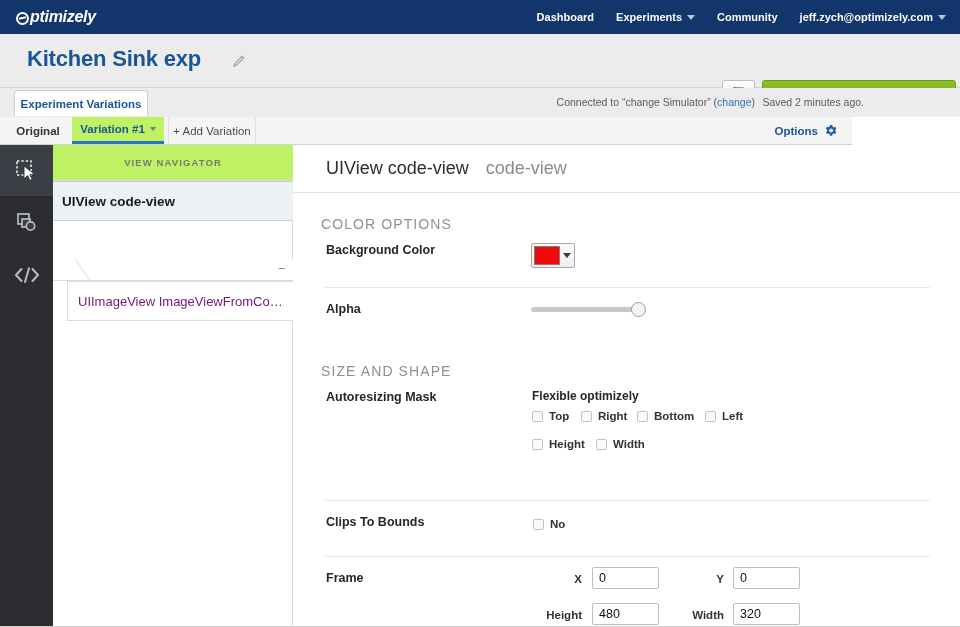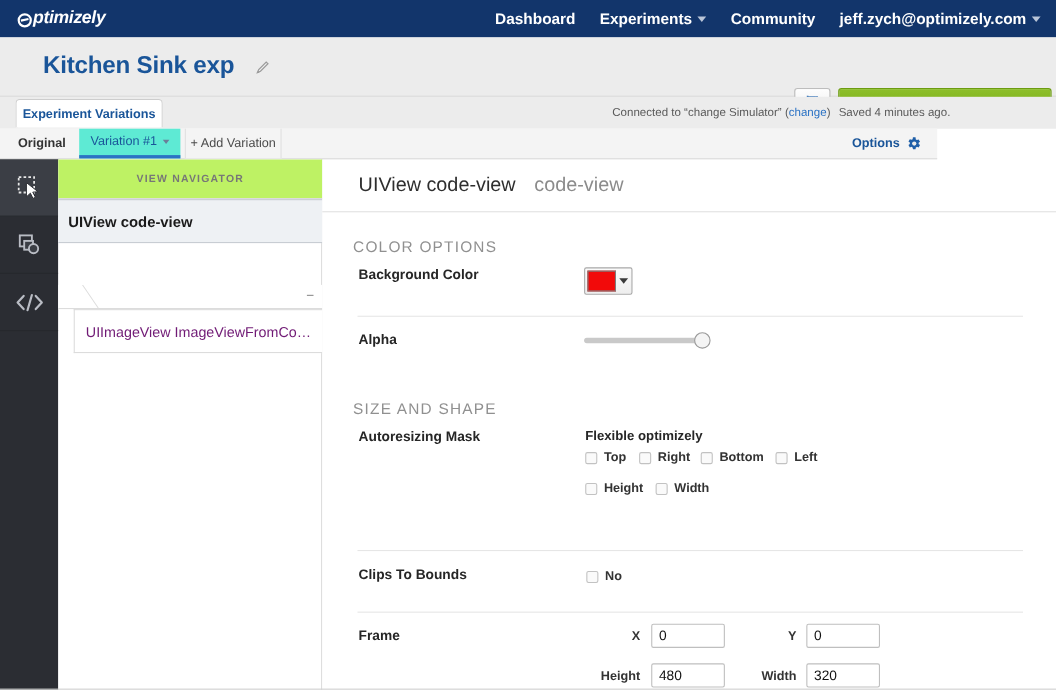--- a/index.html
+++ b/index.html
@@ -34,38 +34,38 @@
     content: ""; position: absolute;
     left: 1.2px; top: 3.4px;
     width: 7px; height: 2.4px; background: #fff;
     transform: rotate(-12deg);
   }
   #navlinks {
     margin-left: auto; margin-right: 14px;
     display: flex; align-items: center; gap: 22px;
   }
   .navlink {
-    color: #ffffff; font-size: 14px; font-weight: bold;
+    color: #ffffff; font-size: 11px; font-weight: bold;
     white-space: nowrap; display: flex; align-items: center; gap: 5px;
     cursor: pointer;
   }
   .caret-d {
     width: 0; height: 0;
     border-left: 4px solid transparent; border-right: 4px solid transparent;
     border-top: 5px solid #b9c5d8;
   }
 
   
   #headerband {
     position: absolute; left: 0; top: 34px; width: 960px; height: 54px;
     background: #ececec;
     border-bottom: 1px solid #d7d7d7;
   }
   #exp-title {
-    position: absolute; left: 39px; top: 12px;
+    position: absolute; left: 27px; top: 12px;
     color: #1a5599; font-size: 22px; font-weight: bold;
     letter-spacing: -0.2px;
   }
   #pencil-icon {
     position: absolute; left: 232px; top: 20px;
     width: 14px; height: 14px; cursor: pointer;
   }
   #flag-btn {
     position: absolute; left: 722px; top: 46px;
     width: 33px; height: 26px;
@@ -144,22 +144,22 @@
   }
   .vtab {
     position: absolute; top: 0; height: 27px;
     display: flex; align-items: center; justify-content: center;
     font-size: 11.5px; cursor: pointer; white-space: nowrap;
   }
   #vtab-original {
     left: 10px; width: 56px; color: #333; font-weight: bold;
   }
   #vtab-v1 {
-    left: 72px; width: 92px; color: #1a5599; font-weight: normal;
-    background: #5eead4;
+    left: 72px; width: 92px; color: #1a5599; font-weight: bold;
+    background: #bef264;
     border-bottom: 3px solid #2b72c4;
     gap: 5px;
   }
   .caret-sm {
     width: 0; height: 0;
     border-left: 3.5px solid transparent; border-right: 3.5px solid transparent;
     border-top: 4.5px solid #6b7f99;
   }
   #vtab-add {
     left: 168px; width: 88px; color: #4c4c4c;
@@ -377,21 +377,21 @@
   </div>
 
   <div id="start-btn">
     <span class="play-tri"></span>
     <span>Start Experiment</span>
   </div>
 </div>
 
 <div id="statusstrip">
   <div id="connected"><span>Connected to “change Simulator” (</span><a>change</a><span>)</span></div>
-  <div id="savedtext">Saved 4 minutes ago.</div>
+  <div id="savedtext">Saved 2 minutes ago.</div>
   <div id="savenow">
     <span class="disk"></span>
     <span>Save now</span>
   </div>
 </div>
 
 <div id="expvar-tab">
   <span>Experiment Variations</span>
 </div>
 

